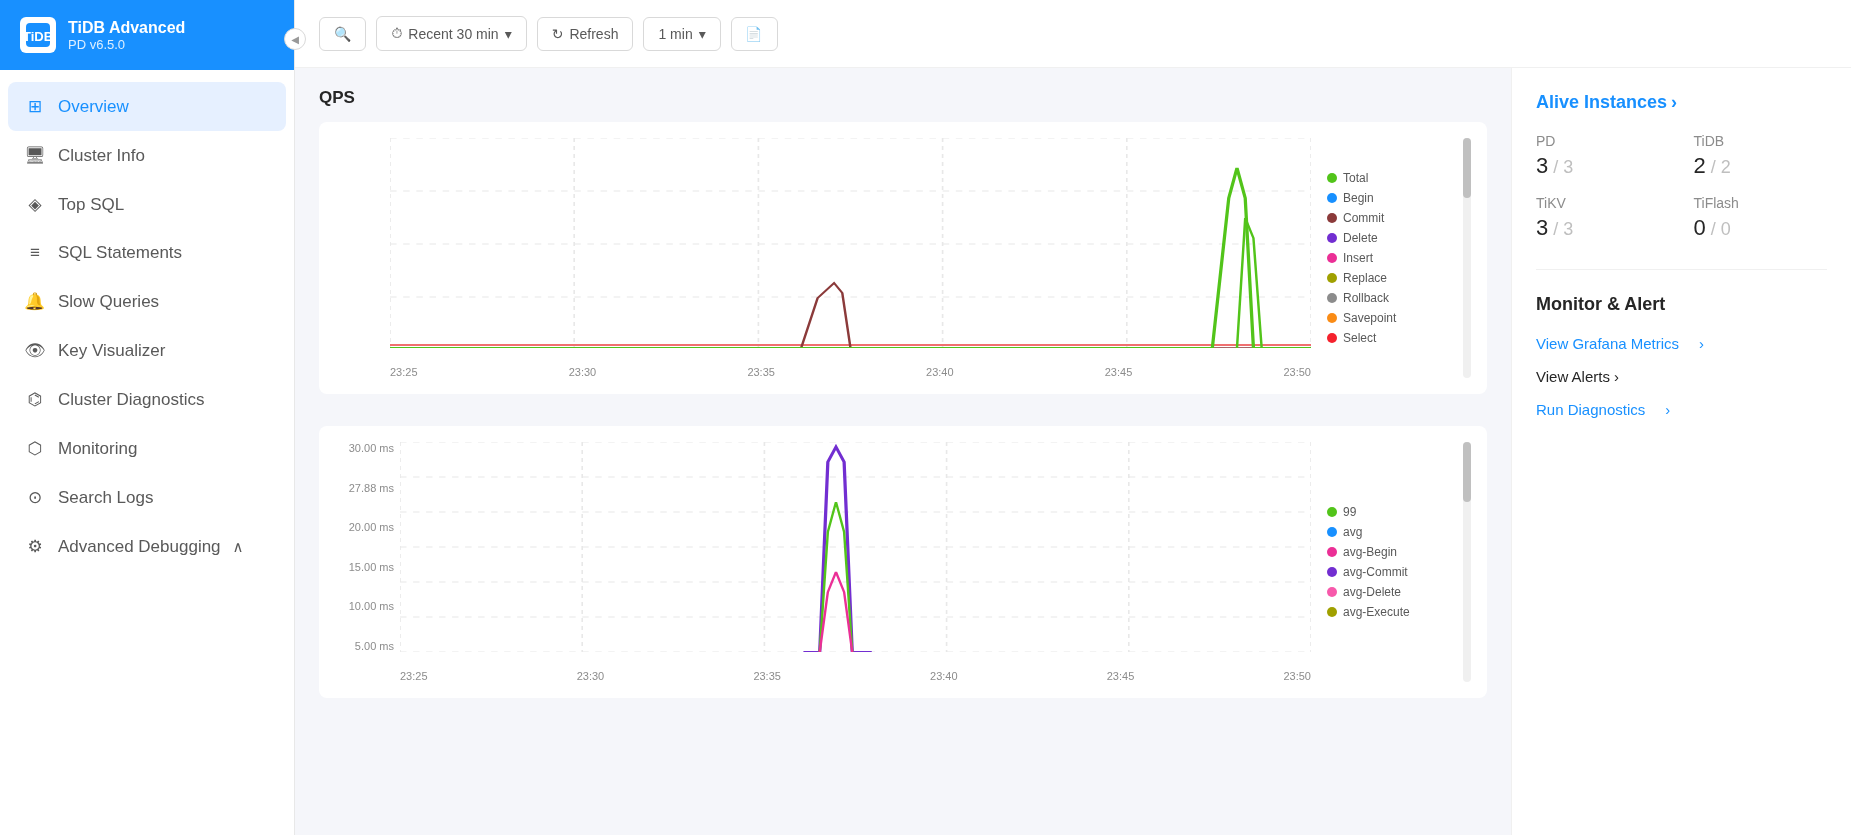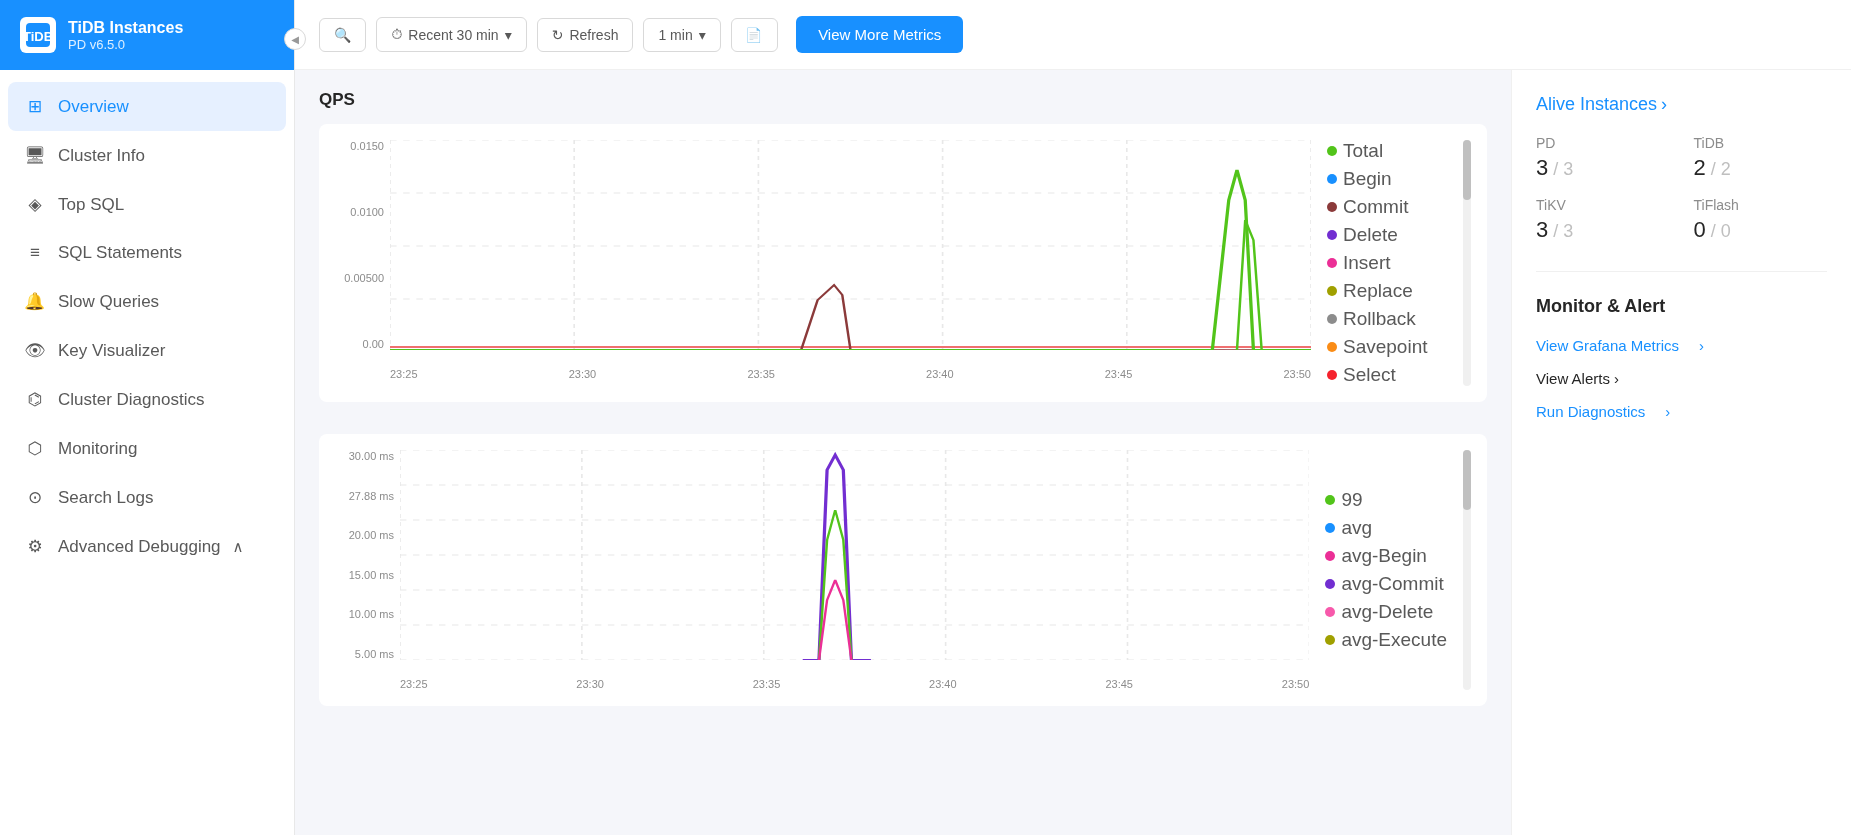--- a/index.html
+++ b/index.html
@@ -145,21 +145,21 @@
       display: flex;
       flex-direction: column;
       gap: 6px;
       min-width: 120px;
       justify-content: center;
     }
     .legend-item {
       display: flex;
       align-items: center;
       gap: 6px;
-      font-size: 19px;
+      font-size: 12px;
       color: #595959;
     }
     .legend-dot {
       width: 10px;
       height: 10px;
       border-radius: 50%;
       flex-shrink: 0;
     }
 
     
@@ -184,21 +184,21 @@
       width: 340px;
       min-width: 340px;
       padding: 24px;
       overflow-y: auto;
       background: #fff;
       border-left: 1px solid #f0f0f0;
     }
 
     .alive-instances-title {
       font-size: 18px;
-      font-weight: 400;
+      font-weight: 700;
       color: #1890ff;
       display: flex;
       align-items: center;
       gap: 4px;
       margin-bottom: 20px;
       cursor: pointer;
     }
 
     .instances-grid {
       display: grid;
@@ -279,21 +279,21 @@
 
 <div class="sidebar">
   <div class="sidebar-header">
     <div class="sidebar-logo">
       <svg width="28" height="28" viewBox="0 0 28 28">
         <rect x="2" y="2" width="24" height="24" rx="4" fill="#1890ff"></rect>
         <text x="14" y="20" text-anchor="middle" fill="#fff" font-size="13" font-weight="bold">TiDB</text>
       </svg>
     </div>
     <div class="sidebar-title-block">
-      <span class="sidebar-title">TiDB Instances</span>
+      <span class="sidebar-title">TiDB Advanced</span>
       <span class="sidebar-subtitle">PD v6.5.0</span>
     </div>
   </div>
   <div class="sidebar-collapse-btn">◀</div>
   <nav class="sidebar-nav">
   <div class="nav-item active">
         <span class="nav-icon">⊞</span>
         <span class="nav-item-label">Overview</span>
       </div>
       <div class="nav-item">
@@ -351,38 +351,31 @@
       <span style="display:inline-block;">↻</span>
       <span>Refresh</span>
     </button>
     <button class="toolbar-btn">
       <span>1 min</span>
       <span>▾</span>
     </button>
     <button class="toolbar-btn">
       <span>📄</span>
     </button>
-    <button class="view-more-btn">View More Metrics</button>
   </div>
 
   <div class="main-body">
 
     <div class="charts-area">
 
       <div class="chart-section">
         <div class="chart-title">QPS</div>
         <div class="chart-container">
           <div class="chart-area">
 
-            <div class="qps-y-axis">
-              <span class="y-label">0.0150</span>
-              <span class="y-label">0.0100</span>
-              <span class="y-label">0.00500</span>
-              <span class="y-label">0.00</span>
-            </div>
 
             <div class="chart-inner">
               <svg class="chart-svg" viewBox="0 0 560 210" preserveAspectRatio="none">
 
                 <line x1="0" y1="0" x2="560" y2="0" stroke="#e8e8e8" stroke-dasharray="4,4"></line>
                 <line x1="0" y1="53" x2="560" y2="53" stroke="#e8e8e8" stroke-dasharray="4,4"></line>
                 <line x1="0" y1="106" x2="560" y2="106" stroke="#e8e8e8" stroke-dasharray="4,4"></line>
                 <line x1="0" y1="159" x2="560" y2="159" stroke="#e8e8e8" stroke-dasharray="4,4"></line>
                 <line x1="0" y1="210" x2="560" y2="210" stroke="#e8e8e8" stroke-dasharray="4,4"></line>
 

